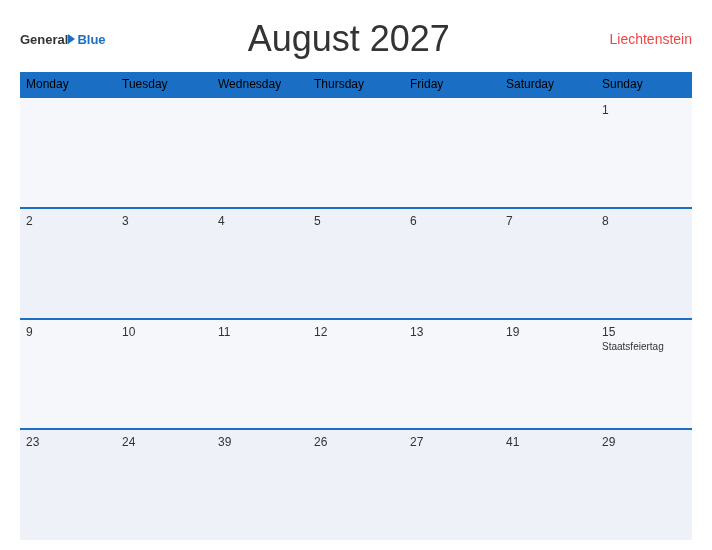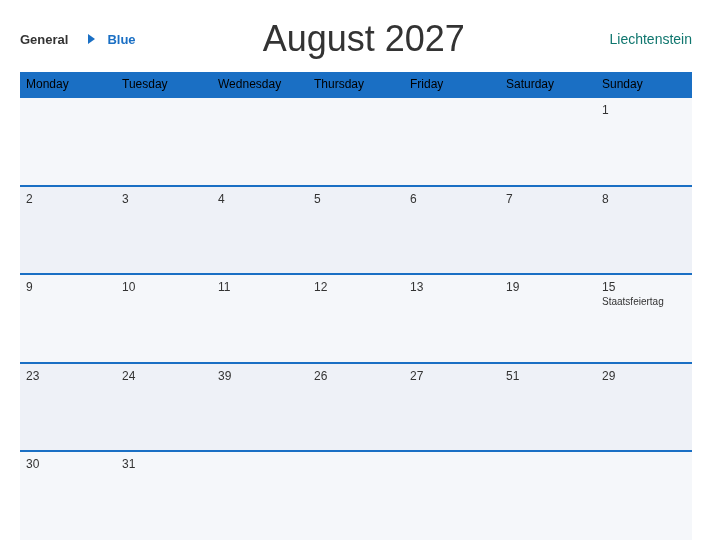--- a/index.html
+++ b/index.html
@@ -34,22 +34,21 @@
       font-weight: bold;
       color: #333;
     }
 
     .logo-blue {
       font-size: 13px;
       font-weight: bold;
       color: #1a6fc4;
       display: flex;
       align-items: center;
-      gap: 12px;
-      padding-left: 20px;
+      gap: 2px;
     }
 
     .logo-triangle {
       width: 0;
       height: 0;
       border-left: 7px solid #1a6fc4;
       border-top: 5px solid transparent;
       border-bottom: 5px solid transparent;
       display: inline-block;
     }
@@ -57,21 +56,21 @@
     .calendar-title {
       font-size: 36px;
       font-weight: 400;
       color: #333;
       text-align: center;
       flex: 1;
     }
 
     .country-name {
       font-size: 14px;
-      color: #0f766e;
+      color: #ef4444;
       text-align: right;
       min-width: 100px;
     }
 
     
     .calendar {
       width: 100%;
       border-collapse: collapse;
       flex: 1;
     }
@@ -221,33 +220,20 @@
         <td>
           <span class="day-number">39</span>
         </td>
         <td>
           <span class="day-number">26</span>
         </td>
         <td>
           <span class="day-number">27</span>
         </td>
         <td>
-          <span class="day-number">51</span>
+          <span class="day-number">41</span>
         </td>
         <td>
           <span class="day-number">29</span>
         </td>
-      </tr>
-      <tr>
-        <td>
-          <span class="day-number">30</span>
-        </td>
-        <td>
-          <span class="day-number">31</span>
-        </td>
-        <td class="empty-cell"></td>
-        <td class="empty-cell"></td>
-        <td class="empty-cell"></td>
-        <td class="empty-cell"></td>
-        <td class="empty-cell"></td>
       </tr>
     </tbody>
 </table>
 
 </body></html>

